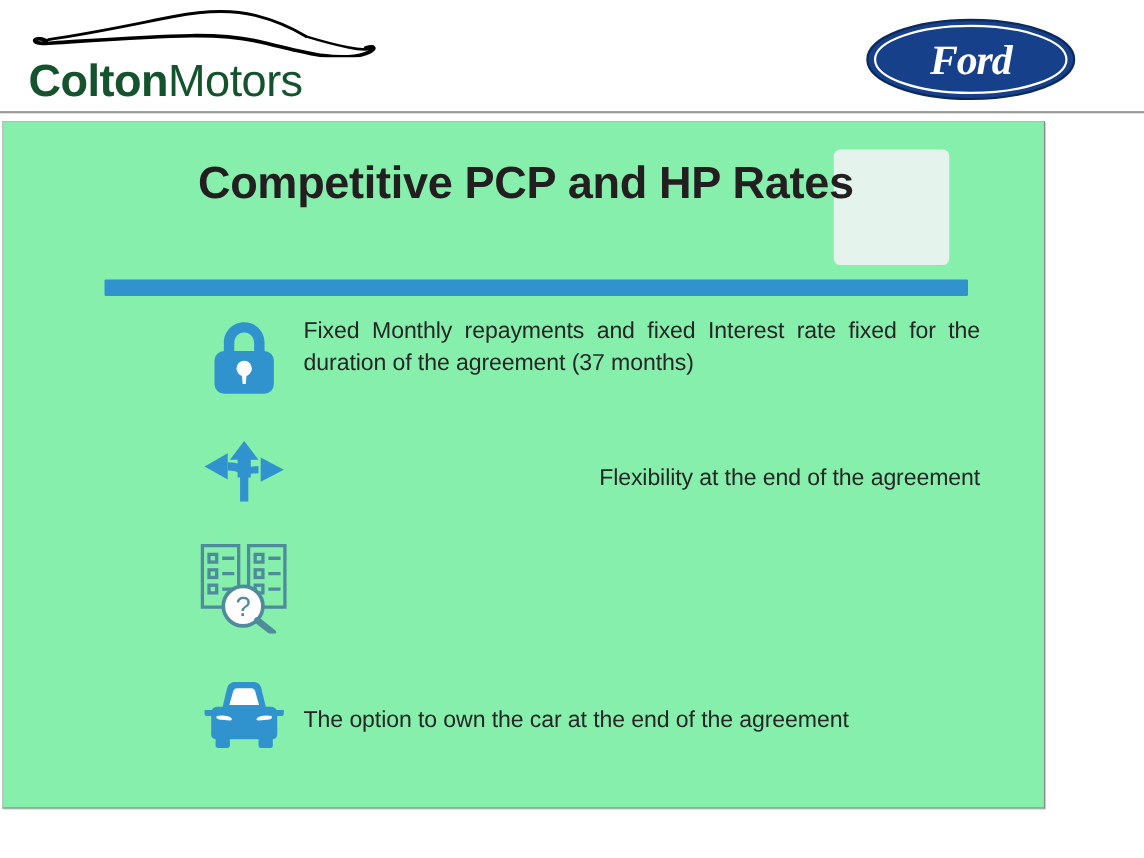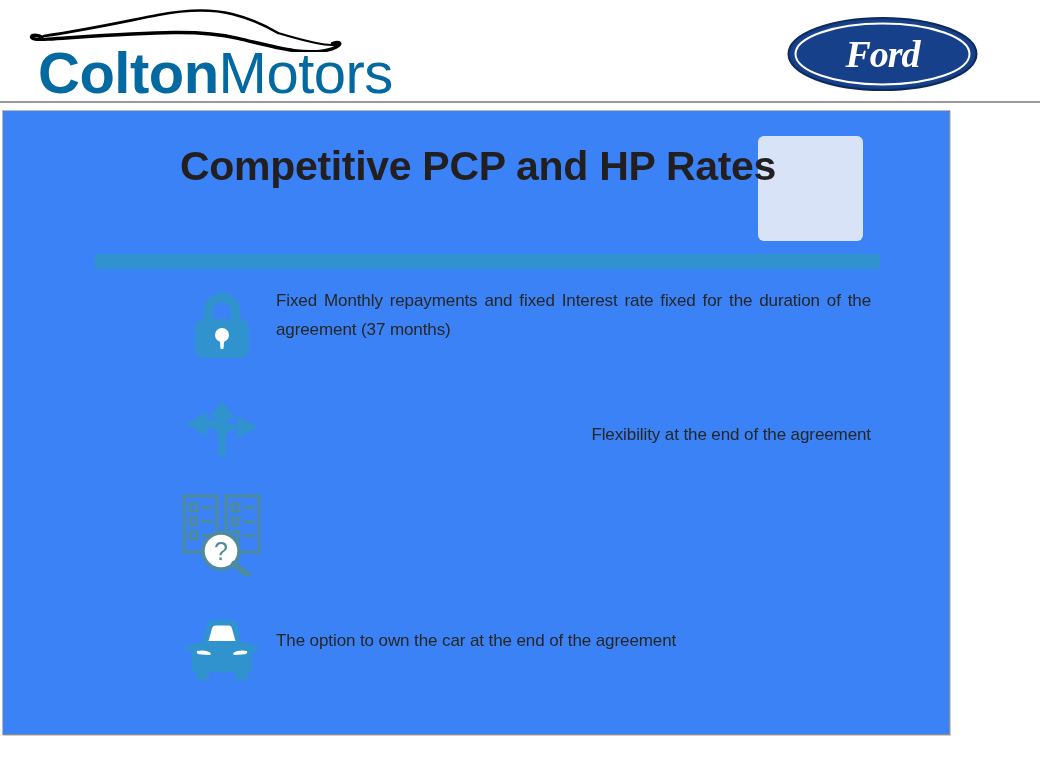--- a/index.html
+++ b/index.html
@@ -40,27 +40,27 @@
   }
   #brand-car-svg {
     position: absolute;
     left: 0; top: 0;
     width: 352px;
     height: 46px;
     display: block;
   }
   #brand-wordmark {
     position: absolute;
-    left: 12px; top: 38px;
+    left: 0; top: 38px;
     width: 360px;
     height: 58px;
     white-space: nowrap;
-    font-size: 58px;
+    font-size: 41px;
     line-height: 58px;
-    color: #0369a1;
+    color: #14532d;
     letter-spacing: -0.5px;
   }
   .brand-colton {
     font-weight: 700;
   }
   .brand-motors {
     font-weight: 400;
   }
 
   
@@ -71,21 +71,21 @@
     height: 76px;
   }
   #ford-logo svg { display: block; width: 193px; height: 76px; }
 
   
   #content-card {
     position: absolute;
     left: 2px; top: 110px;
     width: 948px;
     height: 625px;
-    background: #3b82f6;
+    background: #86efac;
     border: 1px solid #b9b9b9;
     border-right-color: #8d8d8d;
     border-bottom-color: #8d8d8d;
     box-sizing: border-box;
     box-shadow: 1px 1px 0 #cfcfcf;
   }
   #watermark {
     position: absolute;
     left: 755px; top: 25px;
     width: 105px;
@@ -133,38 +133,38 @@
   .feature-icon {
     flex: 0 0 auto;
     width: 100px;
     display: flex;
     justify-content: center;
     align-items: flex-start;
   }
   .feature-icon svg { display: block; }
   .feature-text {
     flex: 1 1 auto;
-    padding-right: 80px;
-    font-size: 17px;
+    padding-right: 60px;
+    font-size: 21px;
     line-height: 29px;
     color: #262626;
     text-align: justify;
     text-justify: inter-word;
     letter-spacing: -0.1px;
   }
 
   
   #feature-row-0 { margin-left: 165px; margin-top: 0px; }
   #feature-row-0 .feature-icon { width: 108px; padding-top: 4px; }
   #feature-row-1 { margin-left: 165px; margin-top: 38px; }
   #feature-row-1 .feature-icon { width: 108px; padding-top: 2px; }
   #feature-row-1 .feature-text { text-align: right; padding-top: 22px; }
   #feature-row-2 { margin-left: 165px; margin-top: 22px; }
   #feature-row-2 .feature-icon { width: 108px; padding-top: 6px; }
-  #feature-row-3 { margin-left: 165px; margin-top: 32px; }
+  #feature-row-3 { margin-left: 165px; margin-top: 32px; align-items: center; }
   #feature-row-3 .feature-icon { width: 108px; padding-top: 10px; }
   #feature-row-3 .feature-text { padding-top: 18px; }
 </style>
 </head>
 <body>
 
 <div id="header">
 
   <div id="brand">
     <svg id="brand-car-svg" viewBox="0 0 352 46">

